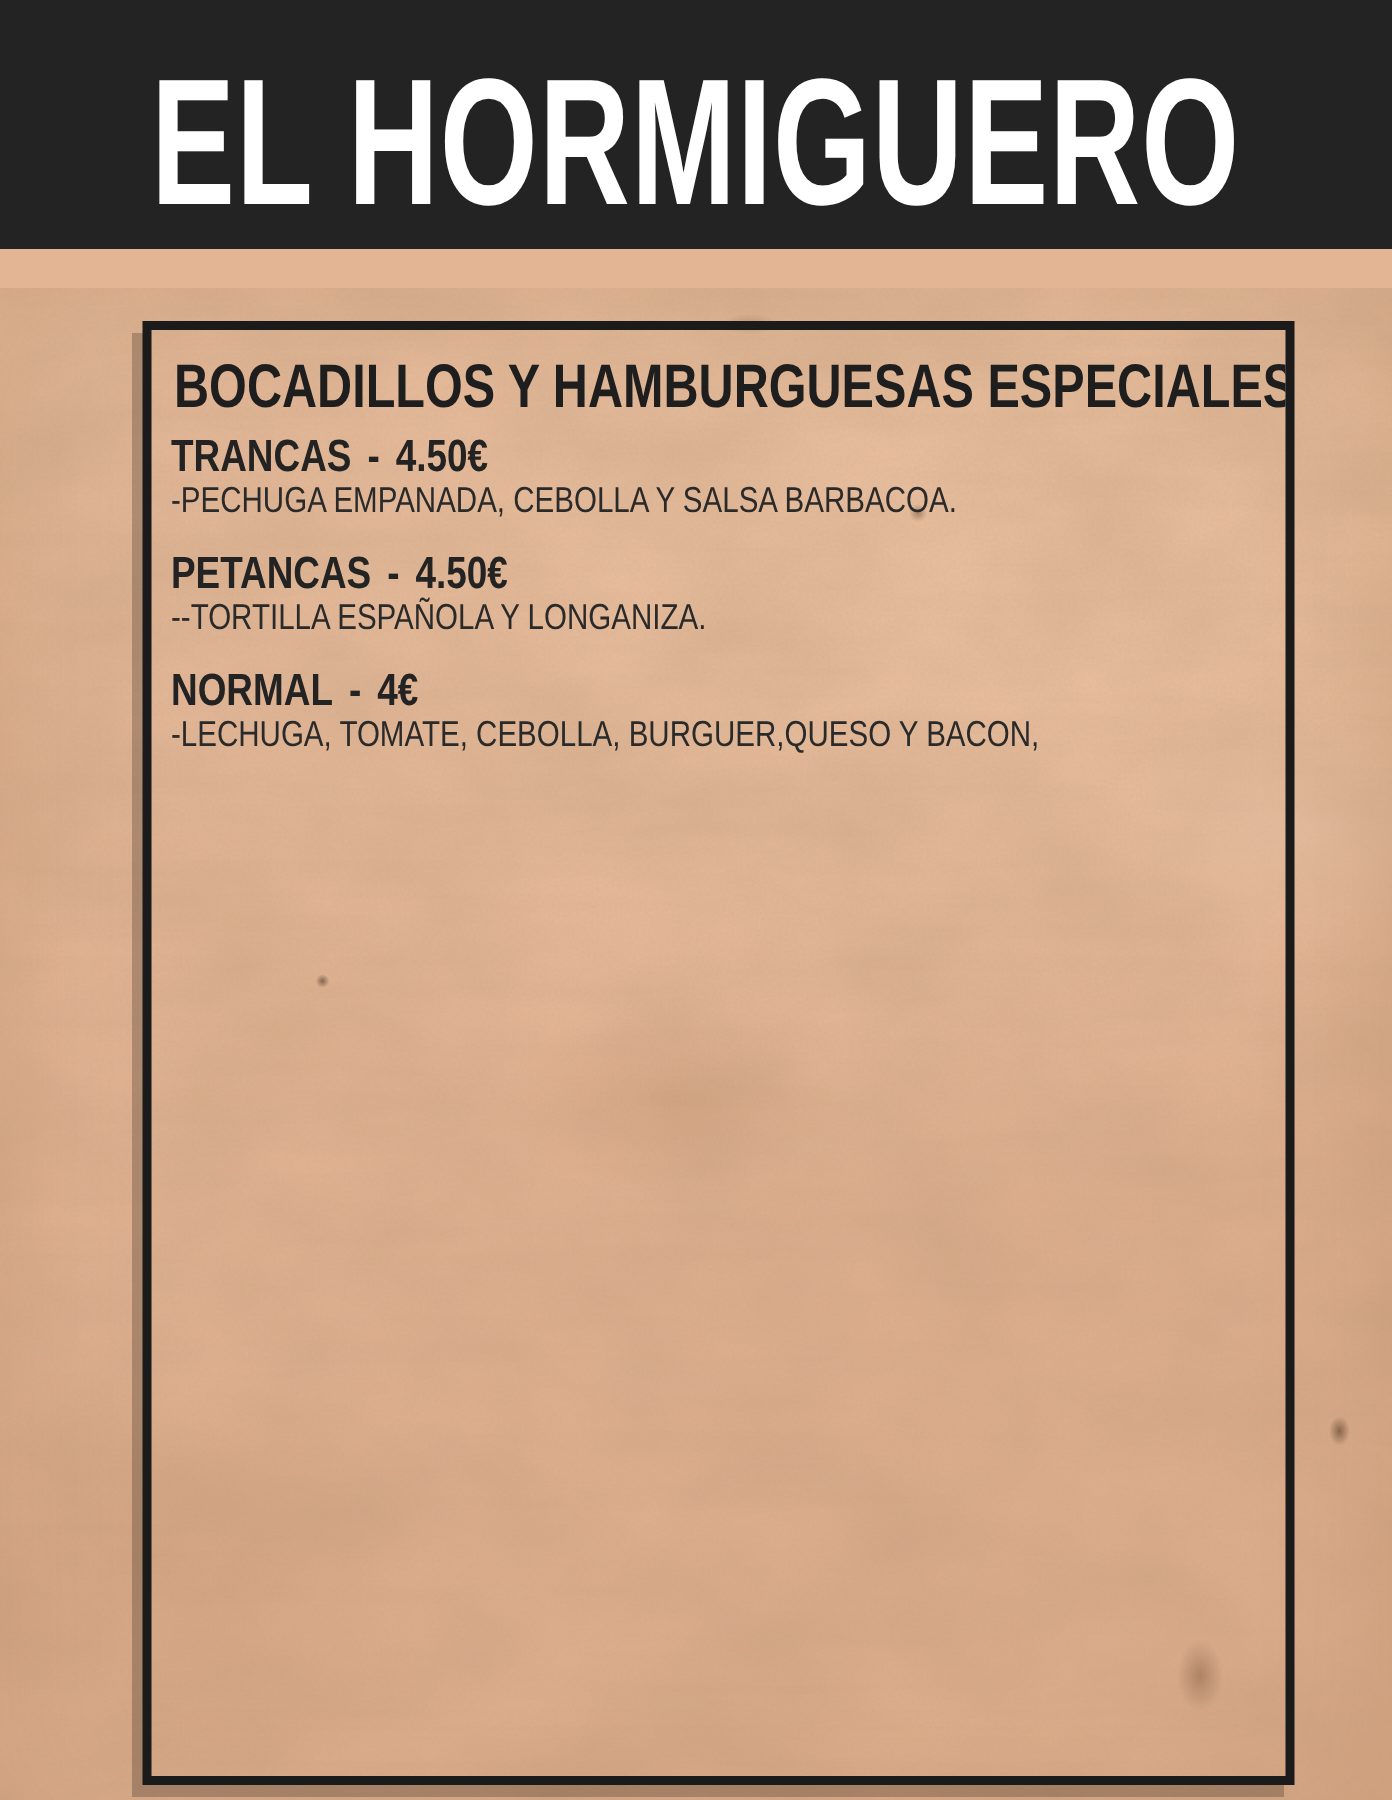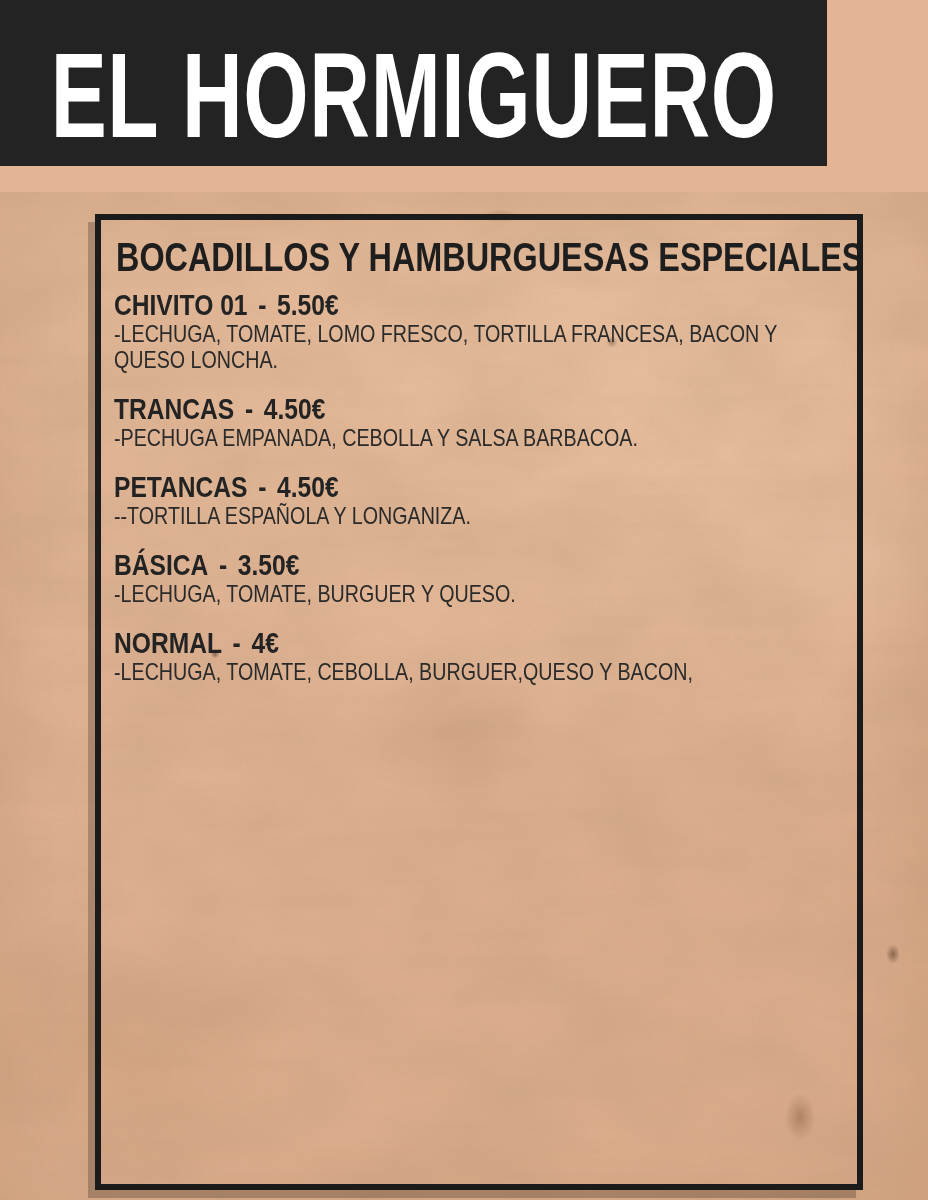--- a/index.html
+++ b/index.html
@@ -5,21 +5,21 @@
   html,body{margin:0;padding:0;}
   body{
     width:928px;height:1200px;overflow:hidden;
     font-family:"Liberation Sans","DejaVu Sans",sans-serif;
     background:#e3b595;
   }
   .page{position:relative;width:928px;height:1200px;}
 
   
   .band{
-    position:absolute;top:0;left:0;width:827px;height:166px;
+    position:absolute;top:0;left:0;width:928px;height:166px;
     background:#232323;
     display:flex;align-items:center;justify-content:center;
     z-index:3;
   }
   .band h1{
     margin:0;padding:0;
     font-size:120px;font-weight:bold;line-height:1;
     color:#ffffff;white-space:nowrap;
     transform:translateY(12px) scaleX(0.70);
     transform-origin:50% 50%;
@@ -106,48 +106,36 @@
         </filter>
       </defs>
       <rect width="100%" height="100%" filter="url(#blotch)"></rect>
       <rect width="100%" height="100%" filter="url(#fibers)"></rect>
       <rect width="100%" height="100%" filter="url(#grain)"></rect>
     </svg>
 
     <section class="menu-box">
       <h2 class="section-title">BOCADILLOS Y HAMBURGUESAS ESPECIALES</h2>
 
-      <div class="item">
-        <div class="name-row">
-          <span>CHIVITO 01</span><span class="dash">-</span><span>5.50€</span>
-        </div>
-        <div class="desc">-LECHUGA, TOMATE, LOMO FRESCO, TORTILLA FRANCESA, BACON Y QUESO LONCHA.</div>
-      </div>
 
 
       <div class="item">
         <div class="name-row">
           <span>TRANCAS</span><span class="dash">-</span><span>4.50€</span>
         </div>
         <div class="desc">-PECHUGA EMPANADA, CEBOLLA Y SALSA BARBACOA.</div>
       </div>
 
       <div class="item">
         <div class="name-row">
           <span>PETANCAS</span><span class="dash">-</span><span>4.50€</span>
         </div>
         <div class="desc">--TORTILLA ESPAÑOLA Y LONGANIZA.</div>
       </div>
 
-      <div class="item">
-        <div class="name-row">
-          <span>BÁSICA</span><span class="dash">-</span><span>3.50€</span>
-        </div>
-        <div class="desc">-LECHUGA, TOMATE, BURGUER Y QUESO.</div>
-      </div>
 
       <div class="item">
         <div class="name-row">
           <span>NORMAL</span><span class="dash">-</span><span>4€</span>
         </div>
         <div class="desc">-LECHUGA, TOMATE, CEBOLLA, BURGUER,QUESO Y BACON,</div>
       </div>
 
 
 

